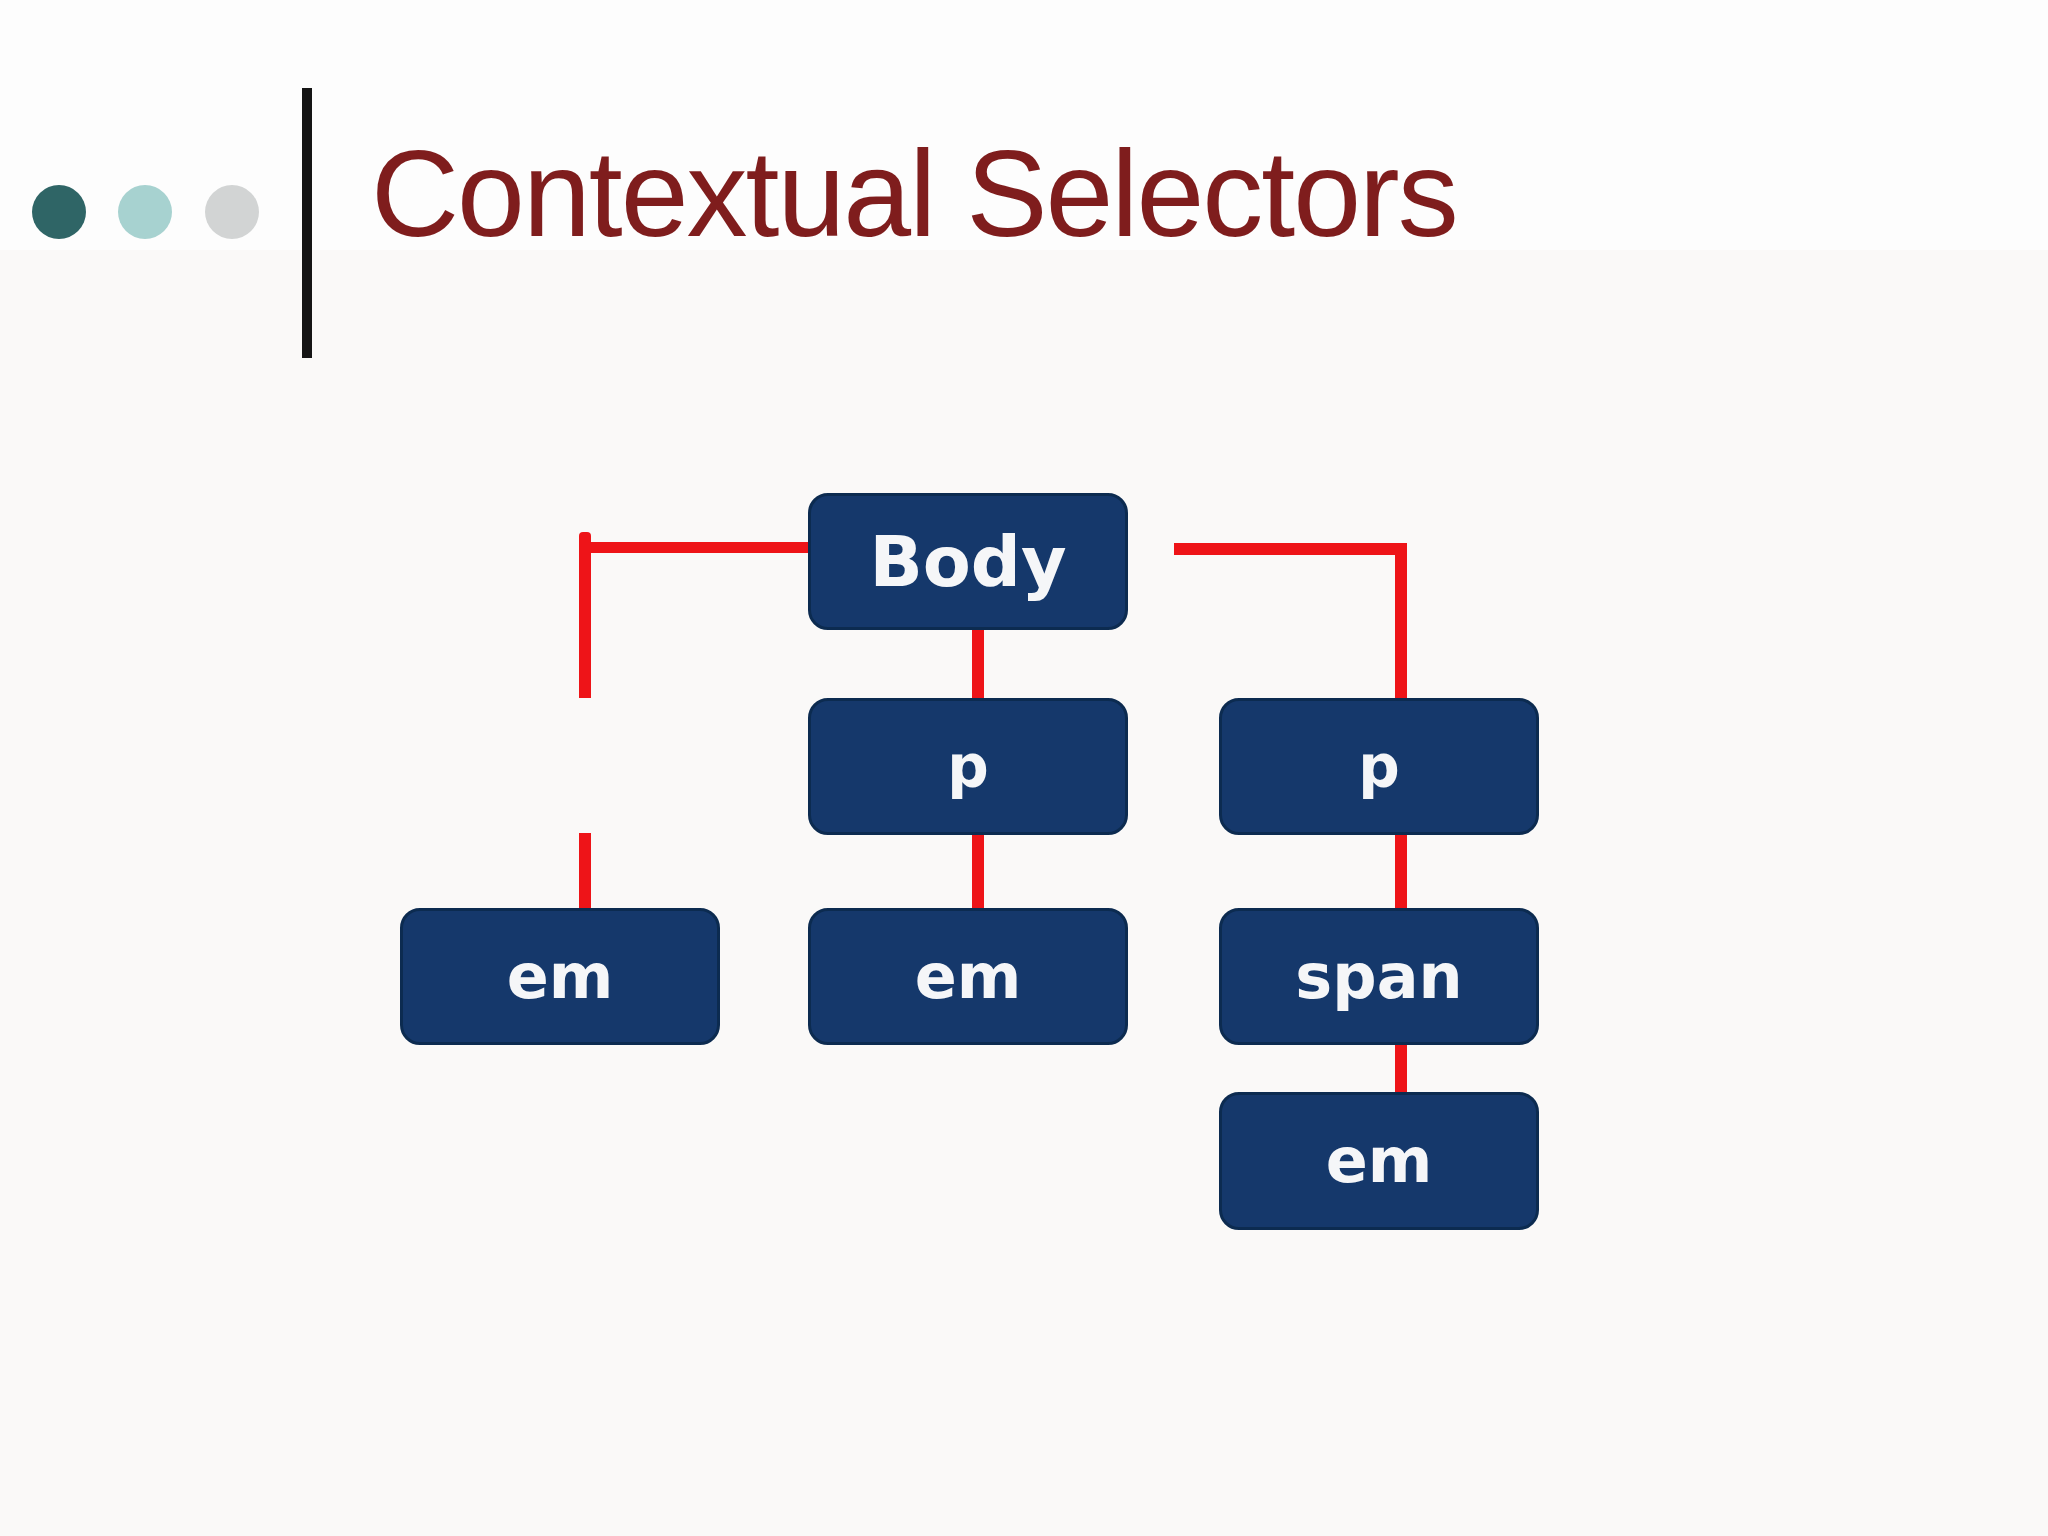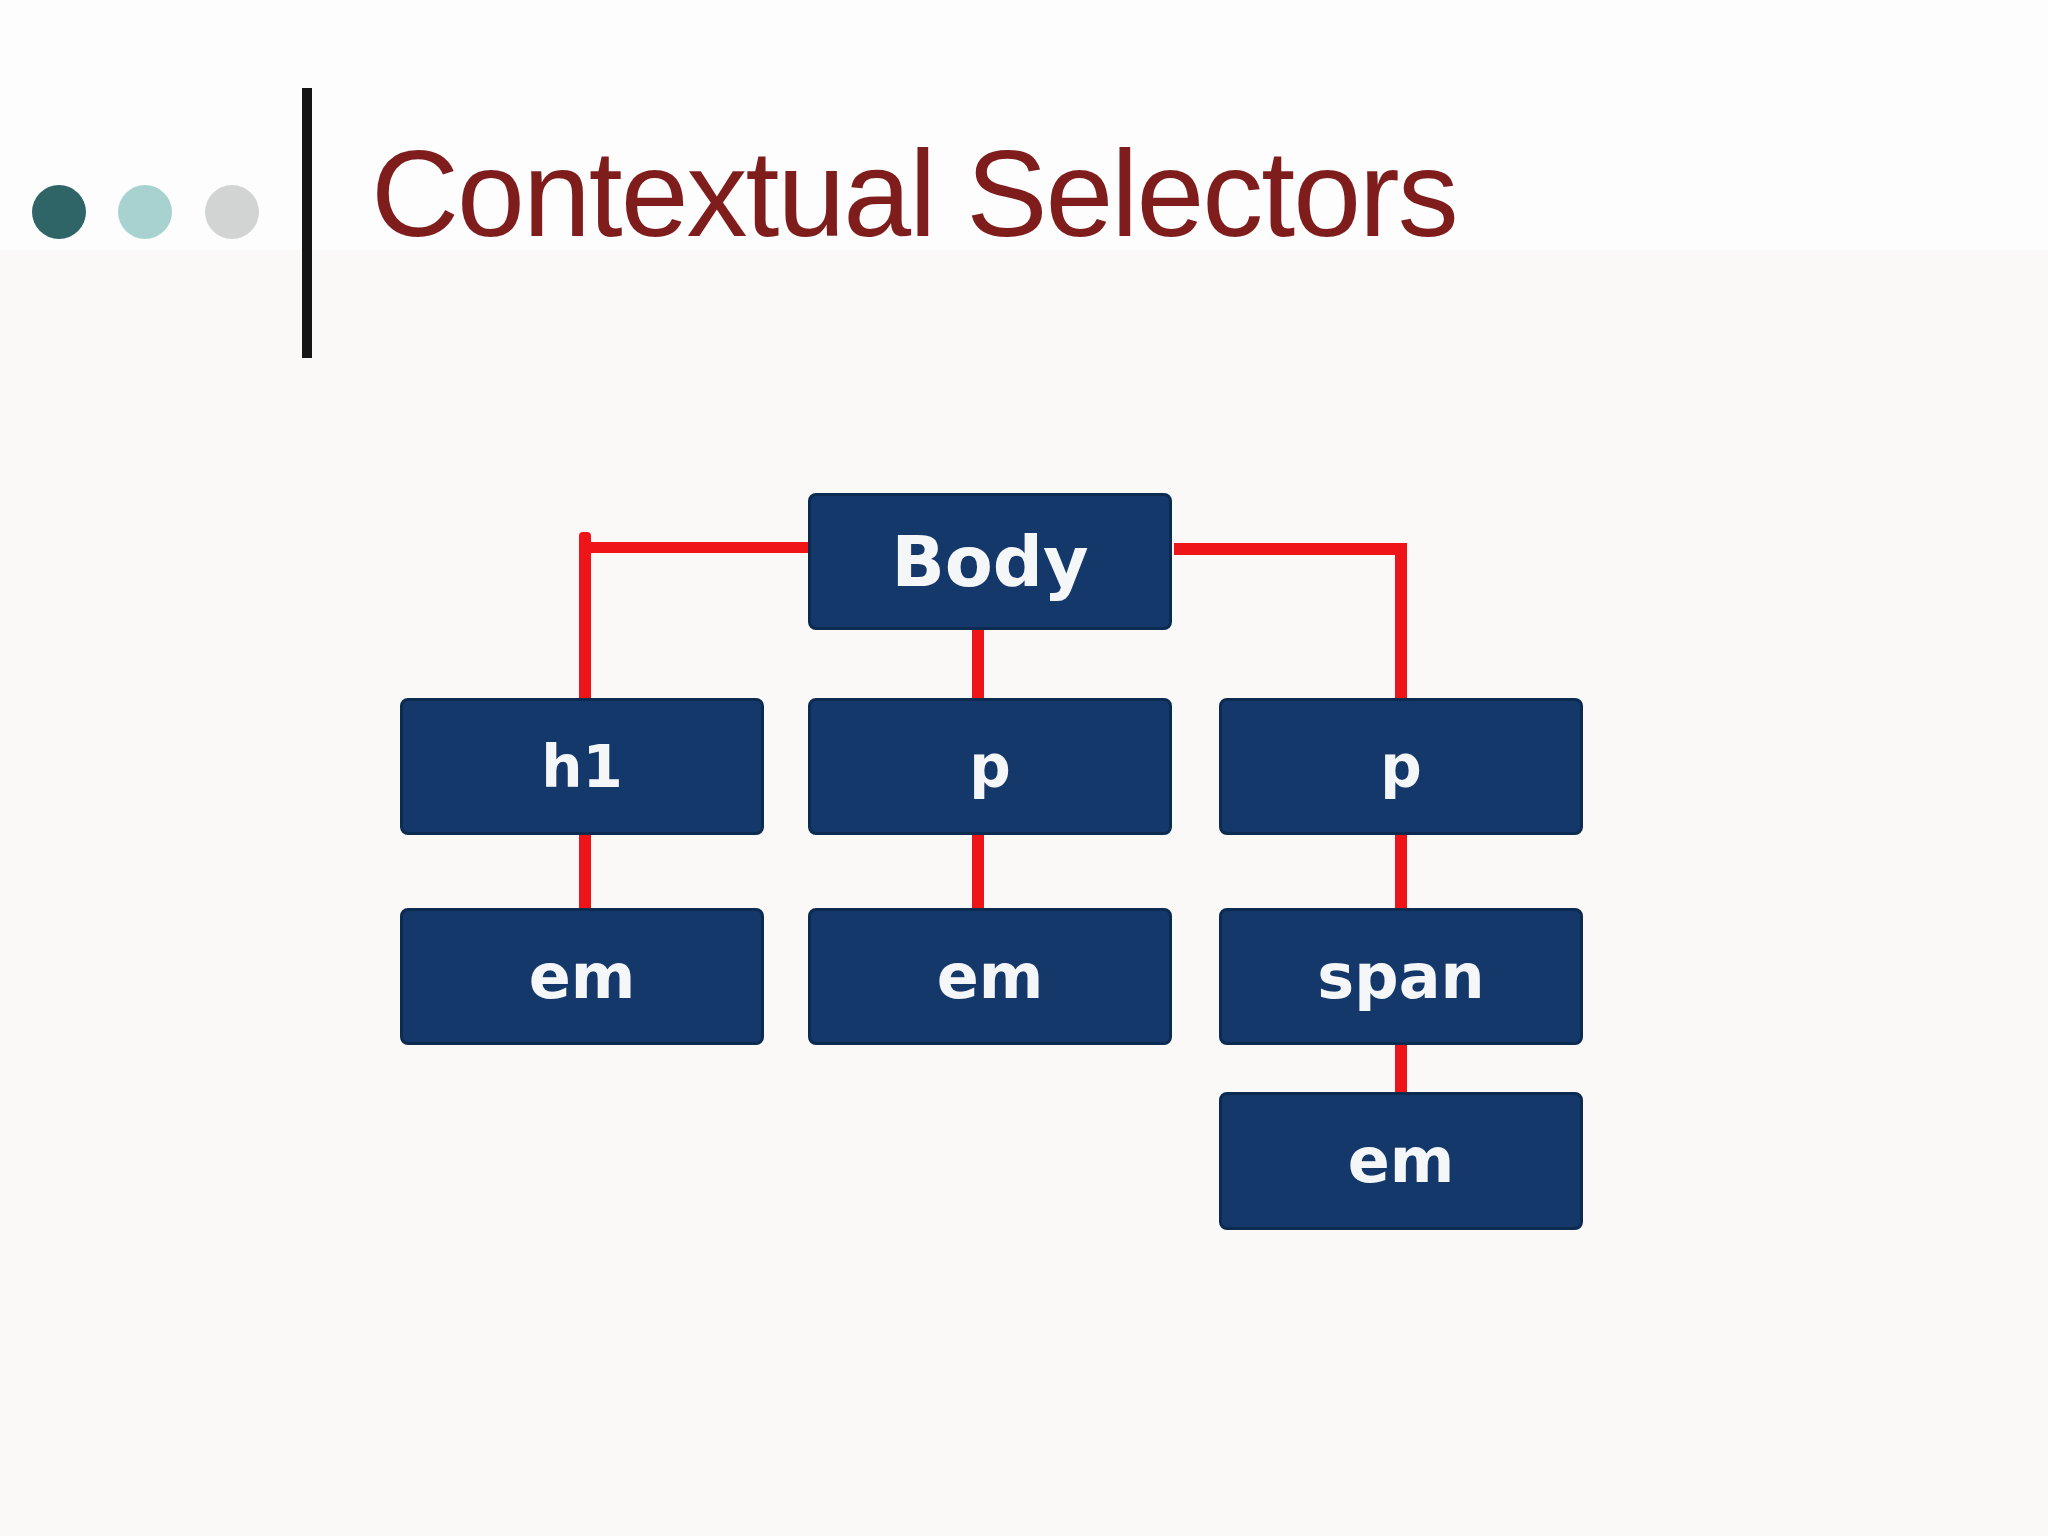--- a/index.html
+++ b/index.html
@@ -49,25 +49,25 @@
     border-radius: 50%;
     top: 185px;
   }
   .c1 { left: 32px;  background: #2f6566; }
   .c2 { left: 118px; background: #a7d2d0; }
   .c3 { left: 205px; background: #d2d4d4; }
 
   
   .node {
     position: absolute;
-    width: 364px;
+    width: 320px;
     height: 137px;
     background: #15386b;
     border: 3px solid #0c2b50;
-    border-radius: 8px;
+    border-radius: 20px;
     box-sizing: border-box;
     display: flex;
     align-items: center;
     justify-content: center;
     z-index: 2;
   }
   .node-label {
     font-family: "DejaVu Sans", sans-serif;
     font-weight: 700;
     color: #f5f6f8;
@@ -124,23 +124,20 @@
   <div class="edge e-v-center" style="background-color: rgb(238, 20, 24);"></div>
   <div class="edge e-h1-em" style="background-color: rgb(238, 20, 24);"></div>
   <div class="edge e-p-em" style="background-color: rgb(238, 20, 24);"></div>
   <div class="edge e-p-span" style="background-color: rgb(238, 20, 24);"></div>
   <div class="edge e-span-em" style="background-color: rgb(238, 20, 24);"></div>
 
   <div class="node n-body">
     <span class="node-label fs-root">Body</span>
   </div>
 
-  <div class="node n-h1">
-    <span class="node-label fs-sm">h1</span>
-  </div>
 
   <div class="node n-p-middle">
     <span class="node-label fs-sm">p</span>
   </div>
 
   <div class="node n-p-right">
     <span class="node-label fs-sm">p</span>
   </div>
 
   <div class="node n-em-h1">

